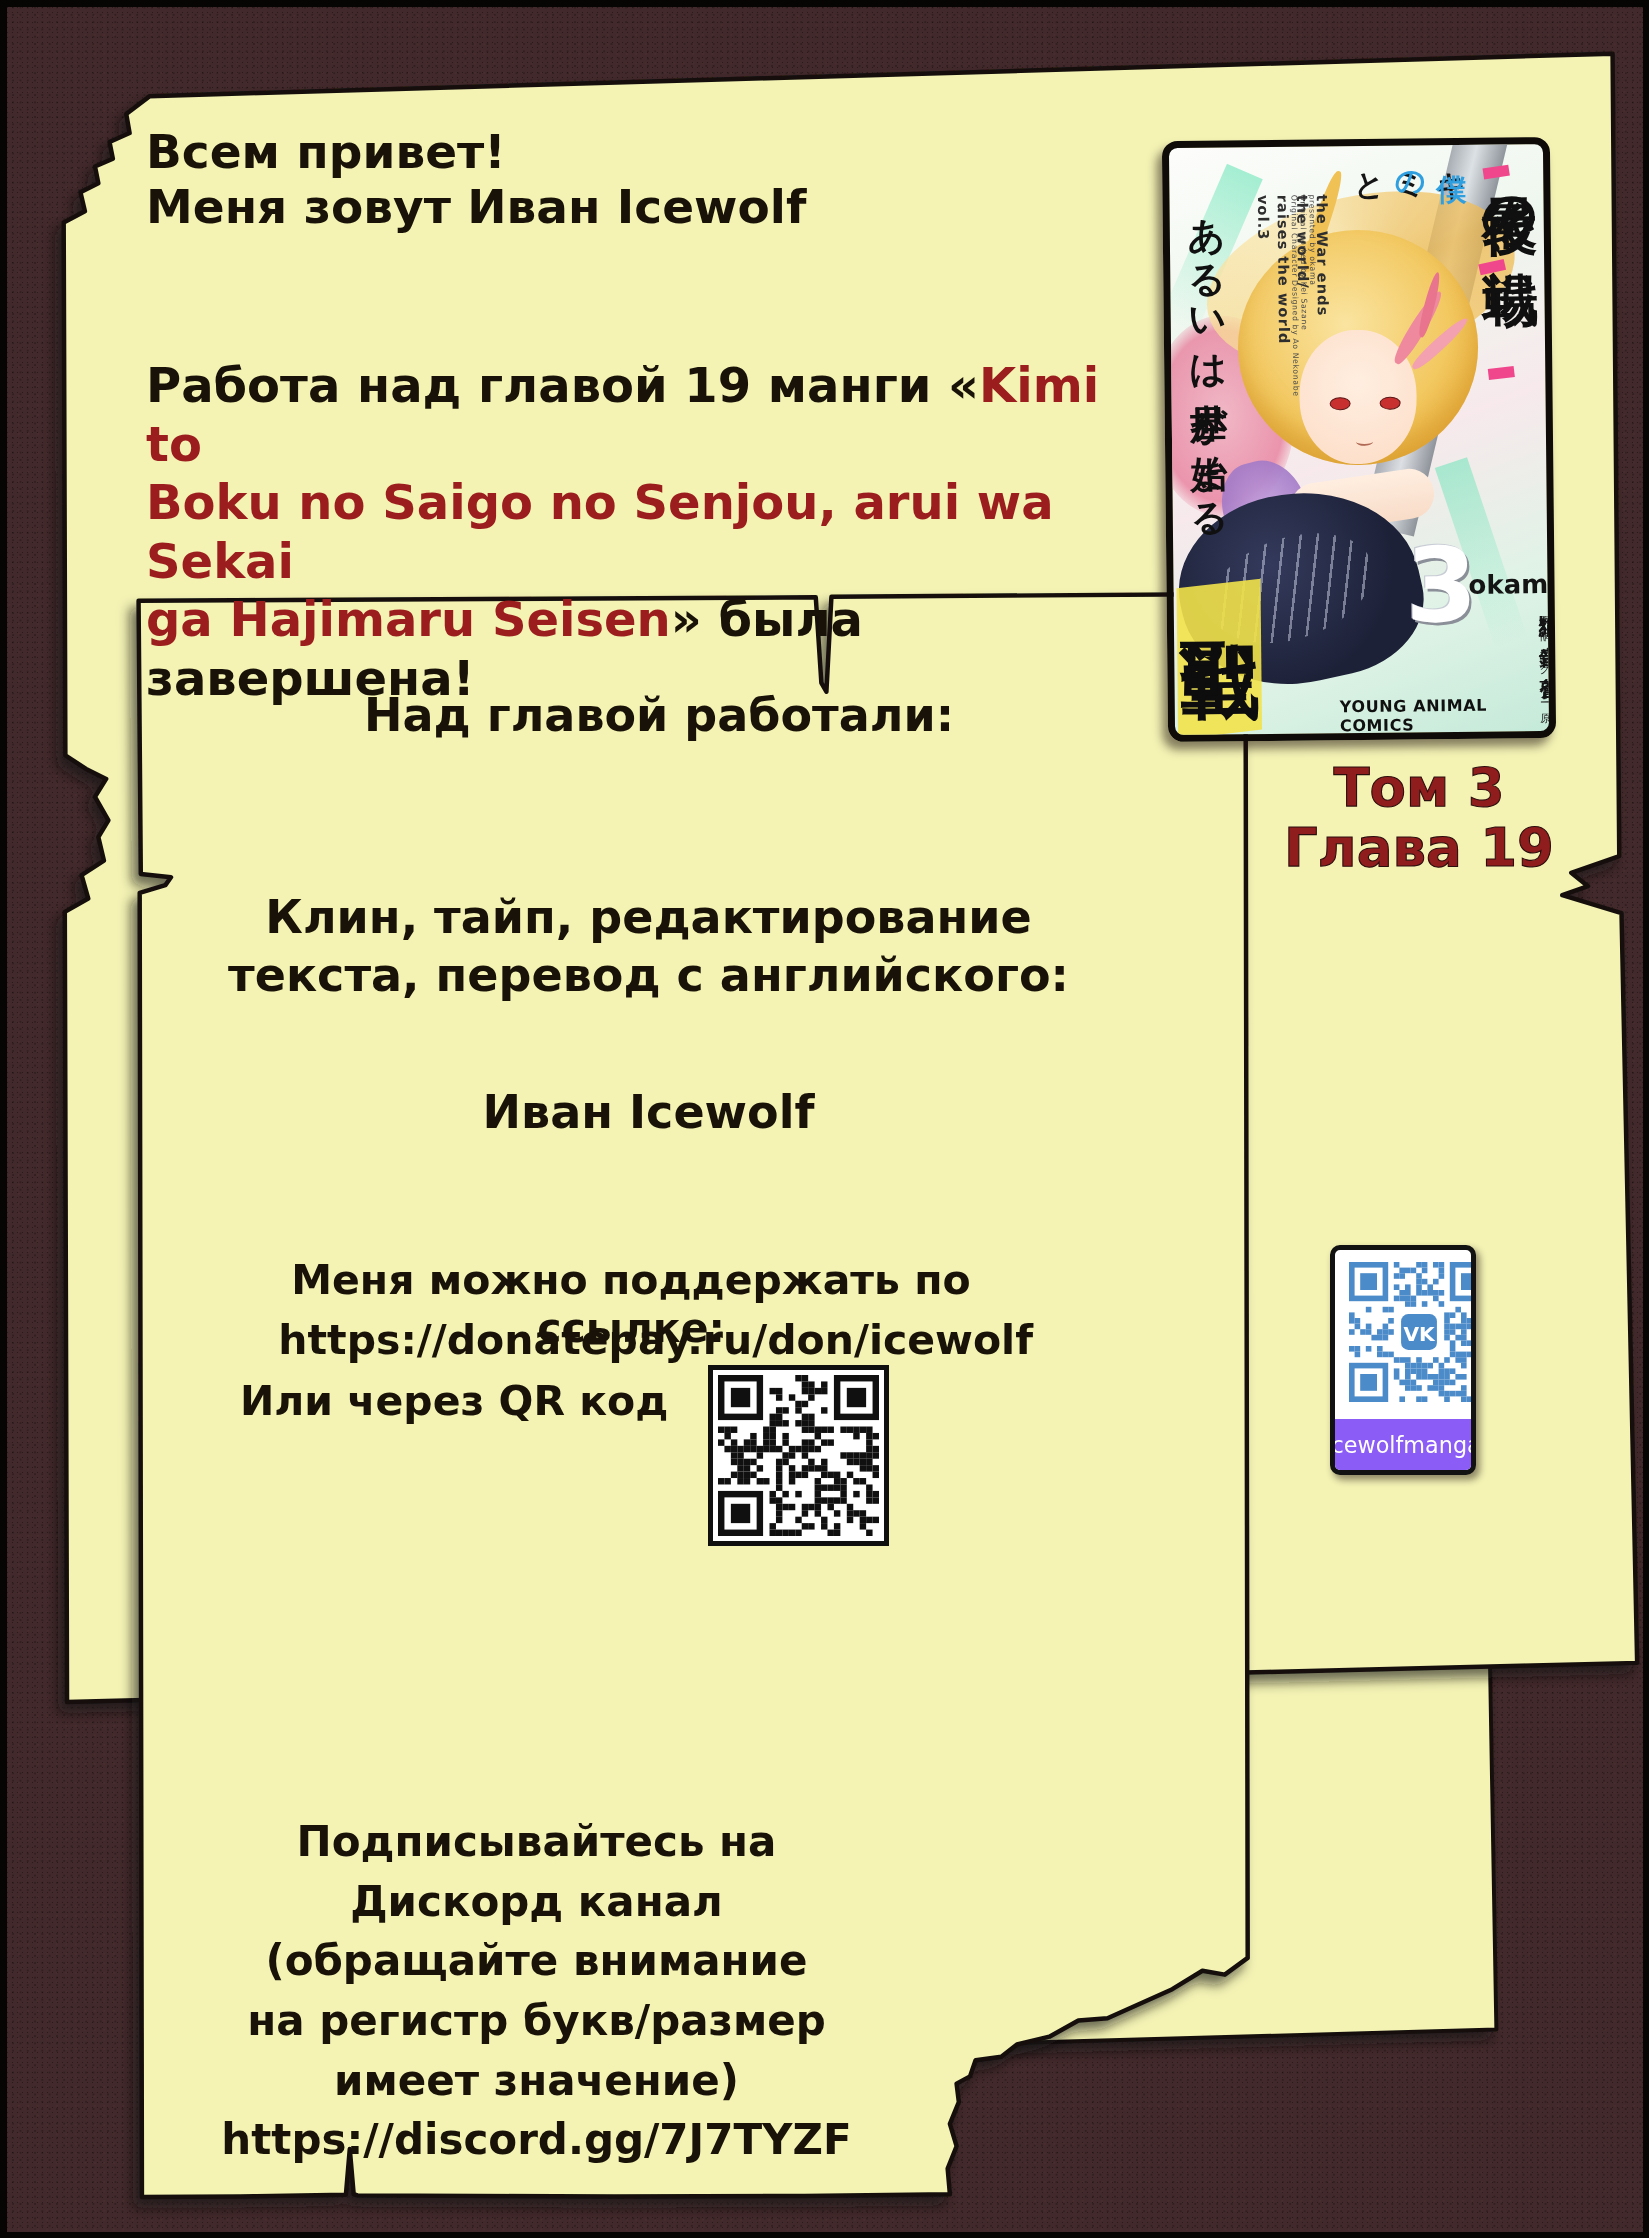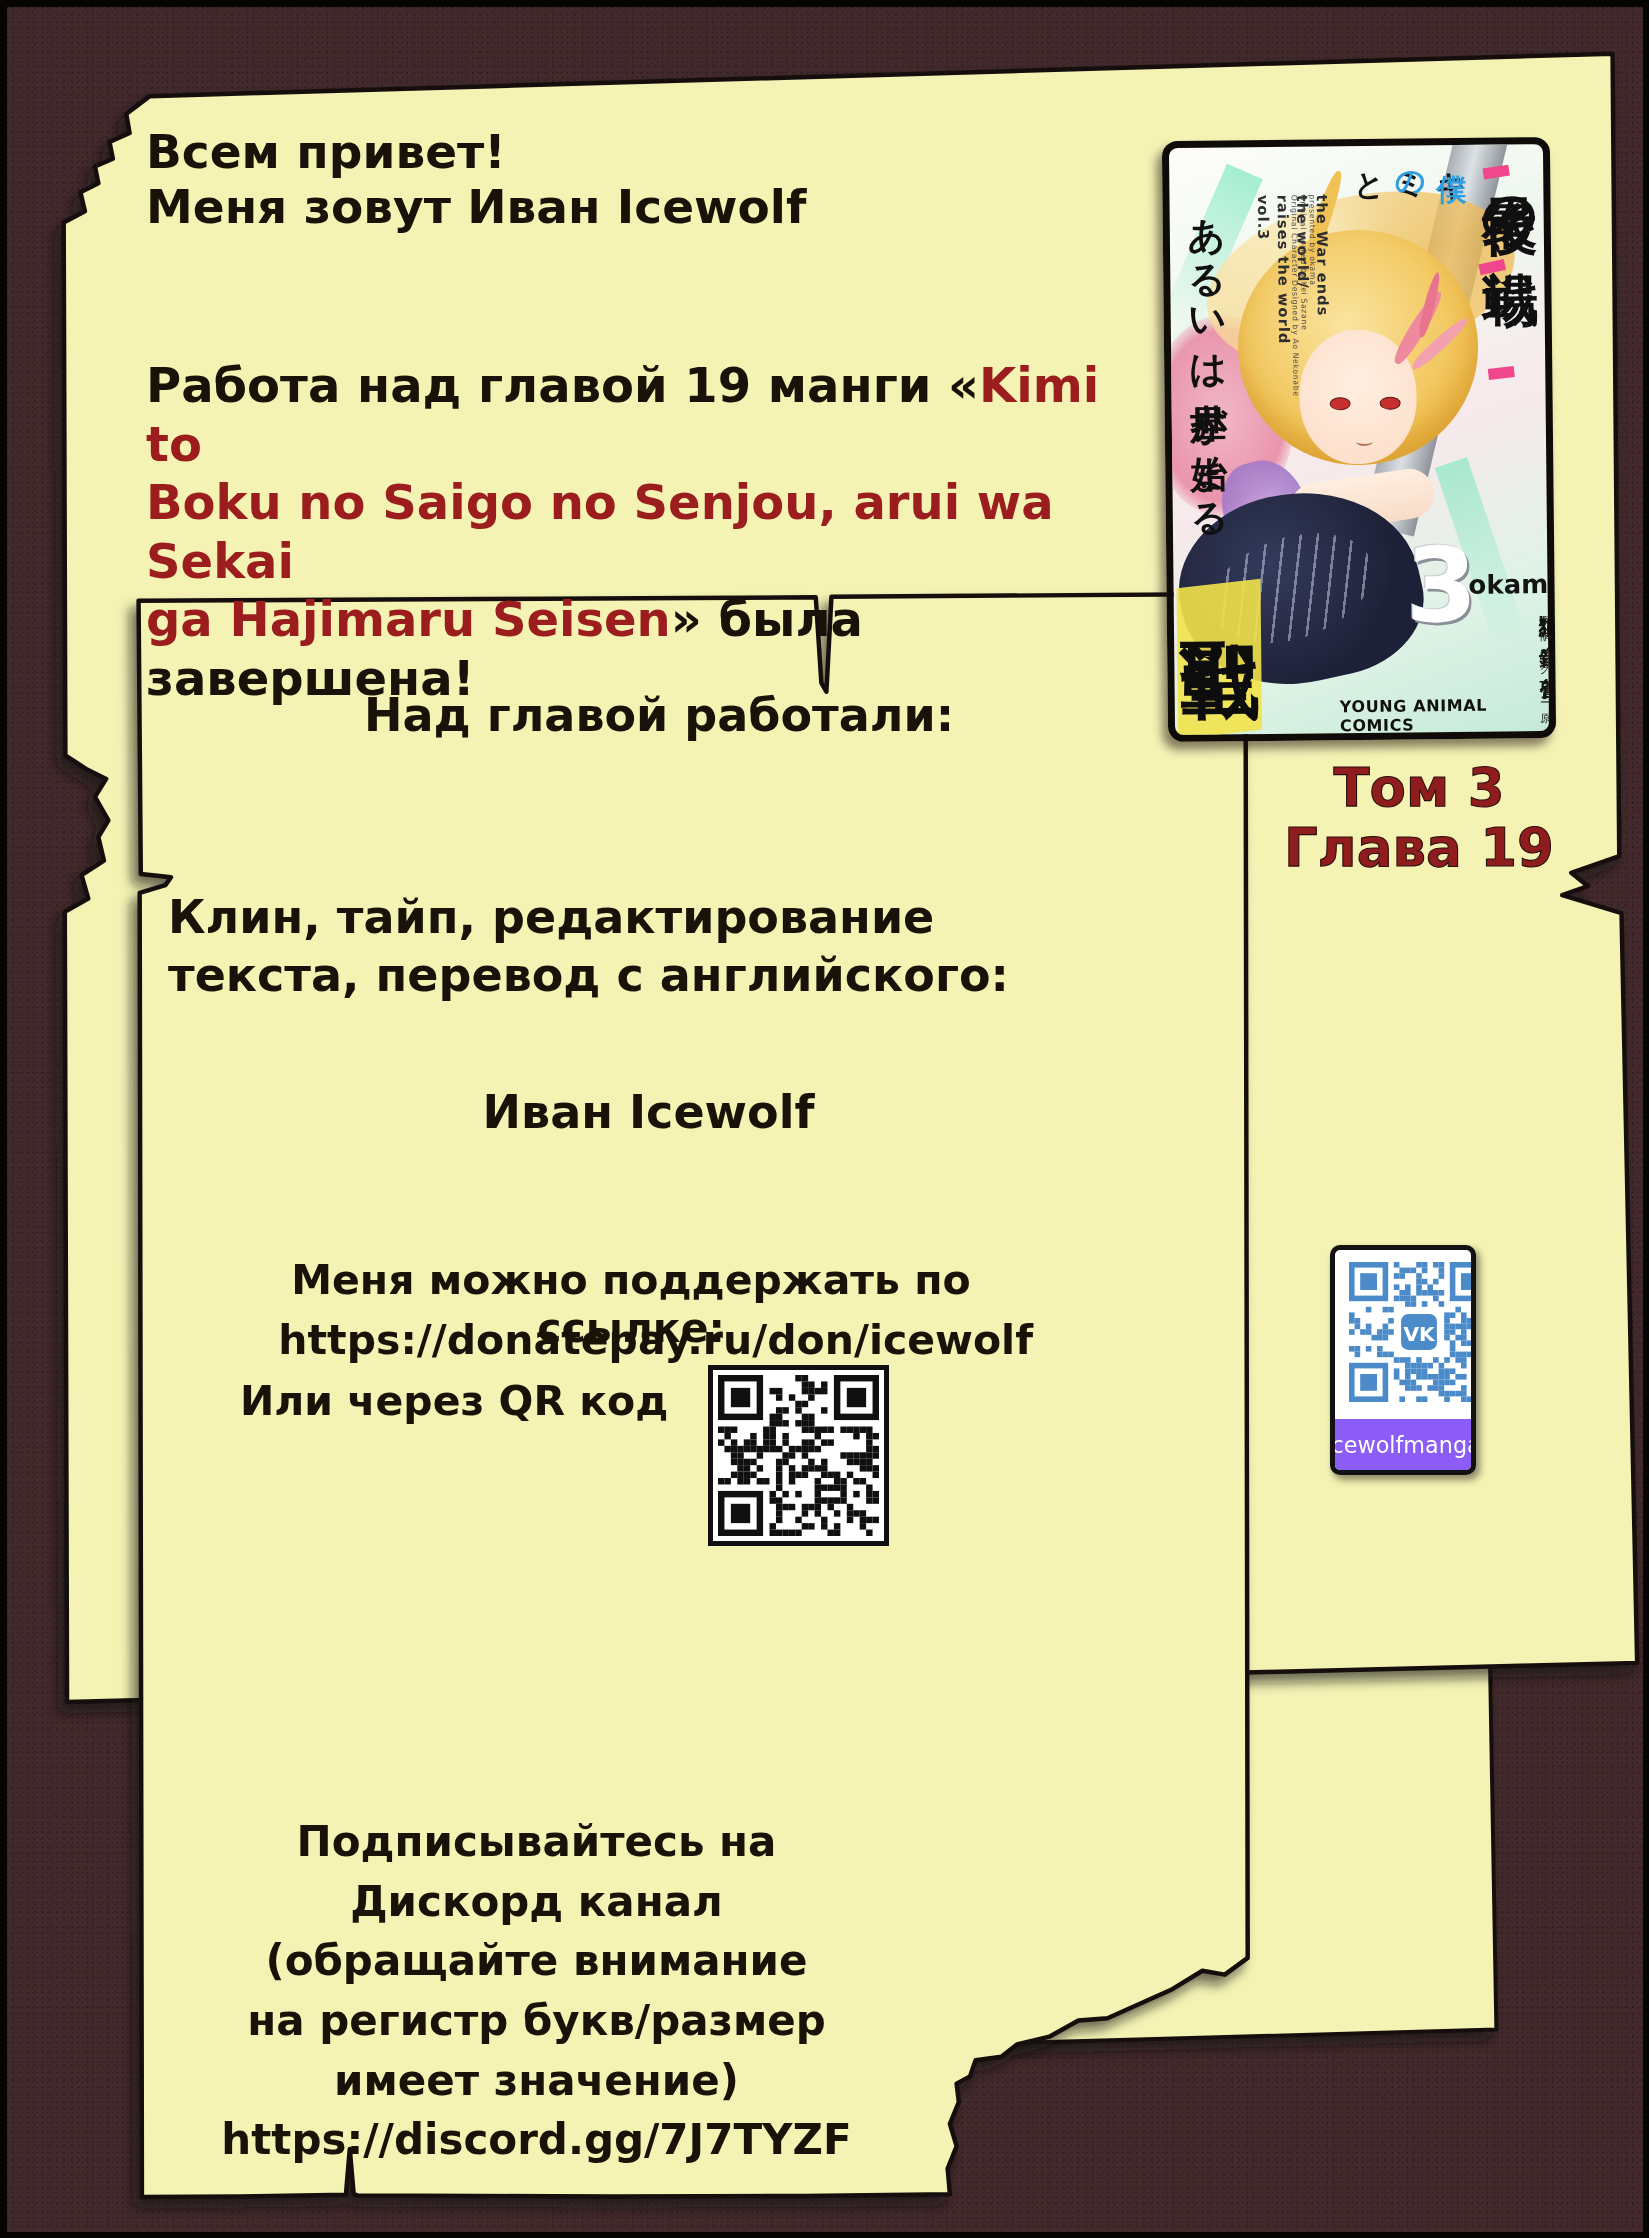--- a/index.html
+++ b/index.html
@@ -18,21 +18,21 @@
   .frame{position:absolute;inset:0;border:7.8px solid #070404;z-index:50;pointer-events:none;}
   .sheets{position:absolute;left:0;top:0;z-index:1;}
   .txt{position:absolute;font-weight:700;}
   .preline{white-space:pre-line;}
   
   .greeting{left:146px;top:124px;width:1006px;font-size:47px;line-height:1.18;z-index:2;}
   .work-line{left:146px;top:340px;width:1006px;font-size:48px;line-height:1.22;z-index:2;margin-top:16px;}
   .red-t{color:#9b1d1d;}
   
   .credits-title{left:223px;top:688px;width:872px;text-align:center;font-size:46px;z-index:3;}
-  .credits-roles{left:168px;top:889px;width:961px;font-size:46px;line-height:1.26;z-index:3;}
+  .credits-roles{left:168px;top:889px;width:961px;text-align:center;font-size:46px;line-height:1.26;z-index:3;}
   .credits-name{left:168px;top:1085px;width:961px;text-align:center;font-size:46px;z-index:3;}
   .support-1{left:212px;top:1256px;width:838px;text-align:center;font-size:41px;z-index:3;}
   .support-link{left:240px;top:1316px;width:793px;text-align:right;font-size:41px;z-index:3;}
   .support-2{left:240px;top:1377px;width:559px;font-size:41px;z-index:3;}
   .discord-block{left:134px;top:1812px;width:805px;text-align:center;font-size:42px;line-height:1.42;z-index:3;}
   
   .qr-black{position:absolute;left:708px;top:1365px;width:181px;height:181px;background:#fff;
     border:5.6px solid #101010;box-sizing:border-box;z-index:3;}
   .qr-black svg{position:absolute;inset:4.5px;width:161px;height:161px;}
   

